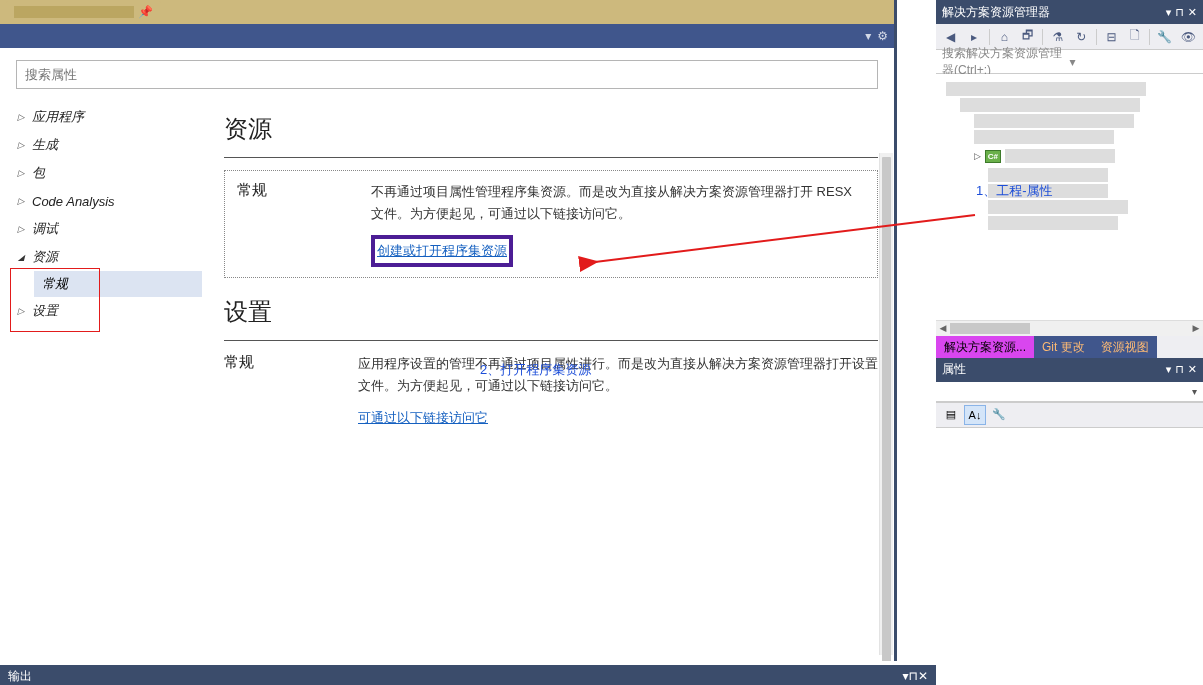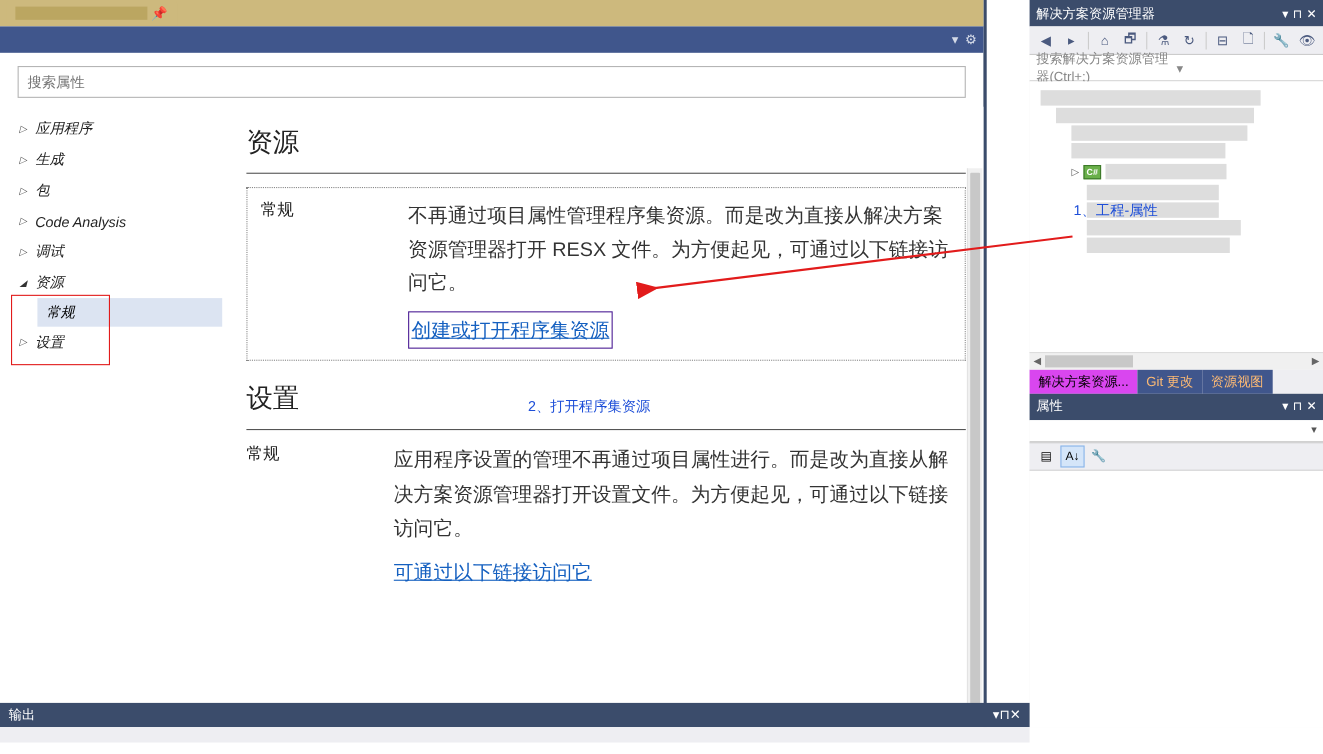--- a/index.html
+++ b/index.html
@@ -34,23 +34,23 @@
 .nav-highlight { position: absolute; border: 1px solid #e21b1b; pointer-events: none; }
 
 .content-col { flex: 1; padding: 8px 16px 8px 14px; overflow-y: auto; position: relative; }
 .scrollbar-v { position: absolute; right: 1px; top: 56px; bottom: 6px; width: 14px; background: #f0f0f0; border-left: 1px solid #e3e3e3; }
 .scrollbar-thumb { position: absolute; left: 2px; right: 2px; top: 4px; height: 520px; background: #c8c8c8; border-radius: 1px; }
 
 .section-title { font-size: 24px; color: #222; margin: 8px 0 12px 0; font-weight: 400; }
 .hr { border-bottom: 1px solid #555; margin-bottom: 12px; }
 .subsection { border: 1px dotted #888; padding: 10px 12px; margin-bottom: 18px; display: flex; gap: 24px; position: relative; }
 .sub-label { font-size: 15px; color: #222; width: 110px; }
-.sub-body { flex: 1; font-size: 18px; color: #333; line-height: 1.7; }
+.sub-body { flex: 1; font-size: 13px; color: #333; line-height: 1.7; }
 .link { color: #1560c0; text-decoration: underline; cursor: pointer; display: inline-block; margin-top: 10px; }
-.link-box { border: 1px solid #4c1d95; padding: 1px 2px; }
+.link-box { border: 4px solid #4c1d95; padding: 1px 2px; }
 
 .subsection-plain { display: flex; gap: 24px; margin-top: 10px; }
 
 
 .anno { position: absolute; color: #1d4ed8; font-size: 13px; pointer-events: none; }
 .arrow-svg { position: absolute; pointer-events: none; }
 
 
 .panel-header { background: #3b4c6b; color: #fff; height: 24px; display: flex; align-items: center; padding: 0 6px; font-size: 12px; }
 .panel-header .title { flex: 1; }
@@ -71,21 +71,21 @@
 
 .tabs-row { height: 22px; background: #eeeef2; display: flex; }
 .rt-tab { padding: 3px 8px; font-size: 12px; cursor: pointer; }
 .rt-tab.active { background: #d946ef; }
 .rt-tab.blue { background: #40568c; color: #fdba74; }
 .props-toolbar { height: 26px; background: #eeeef2; display: flex; align-items: center; padding: 0 4px; gap: 2px; border-bottom: 1px solid #ccc; border-top: 1px solid #ccc; }
 .prop-tb-btn { width: 22px; height: 20px; display: inline-flex; align-items: center; justify-content: center; font-size: 11px; cursor: pointer; }
 .prop-tb-btn.active { border: 1px solid #8ab4e8; background: #d4e5f9; }
 
 
-.output-panel { position: absolute; left: 0; right: 267px; bottom: 0; height: 46px; }
+.output-panel { position: absolute; left: 0; right: 267px; bottom: 0; height: 20px; }
 .output-header { background: #3b4c6b; color: #fff; height: 22px; display: flex; align-items: center; padding: 0 8px; font-size: 12px; }
 .output-header .title { flex: 1; }
 .output-toolbar { height: 14px; background: #eeeef2; display: flex; align-items: center; padding: 0 6px; gap: 6px; font-size: 11px; overflow: hidden; }
 </style>
 </head>
 <body>
 
 <div class="workspace">
   <div class="left-pane">
     <div class="tab-strip">

